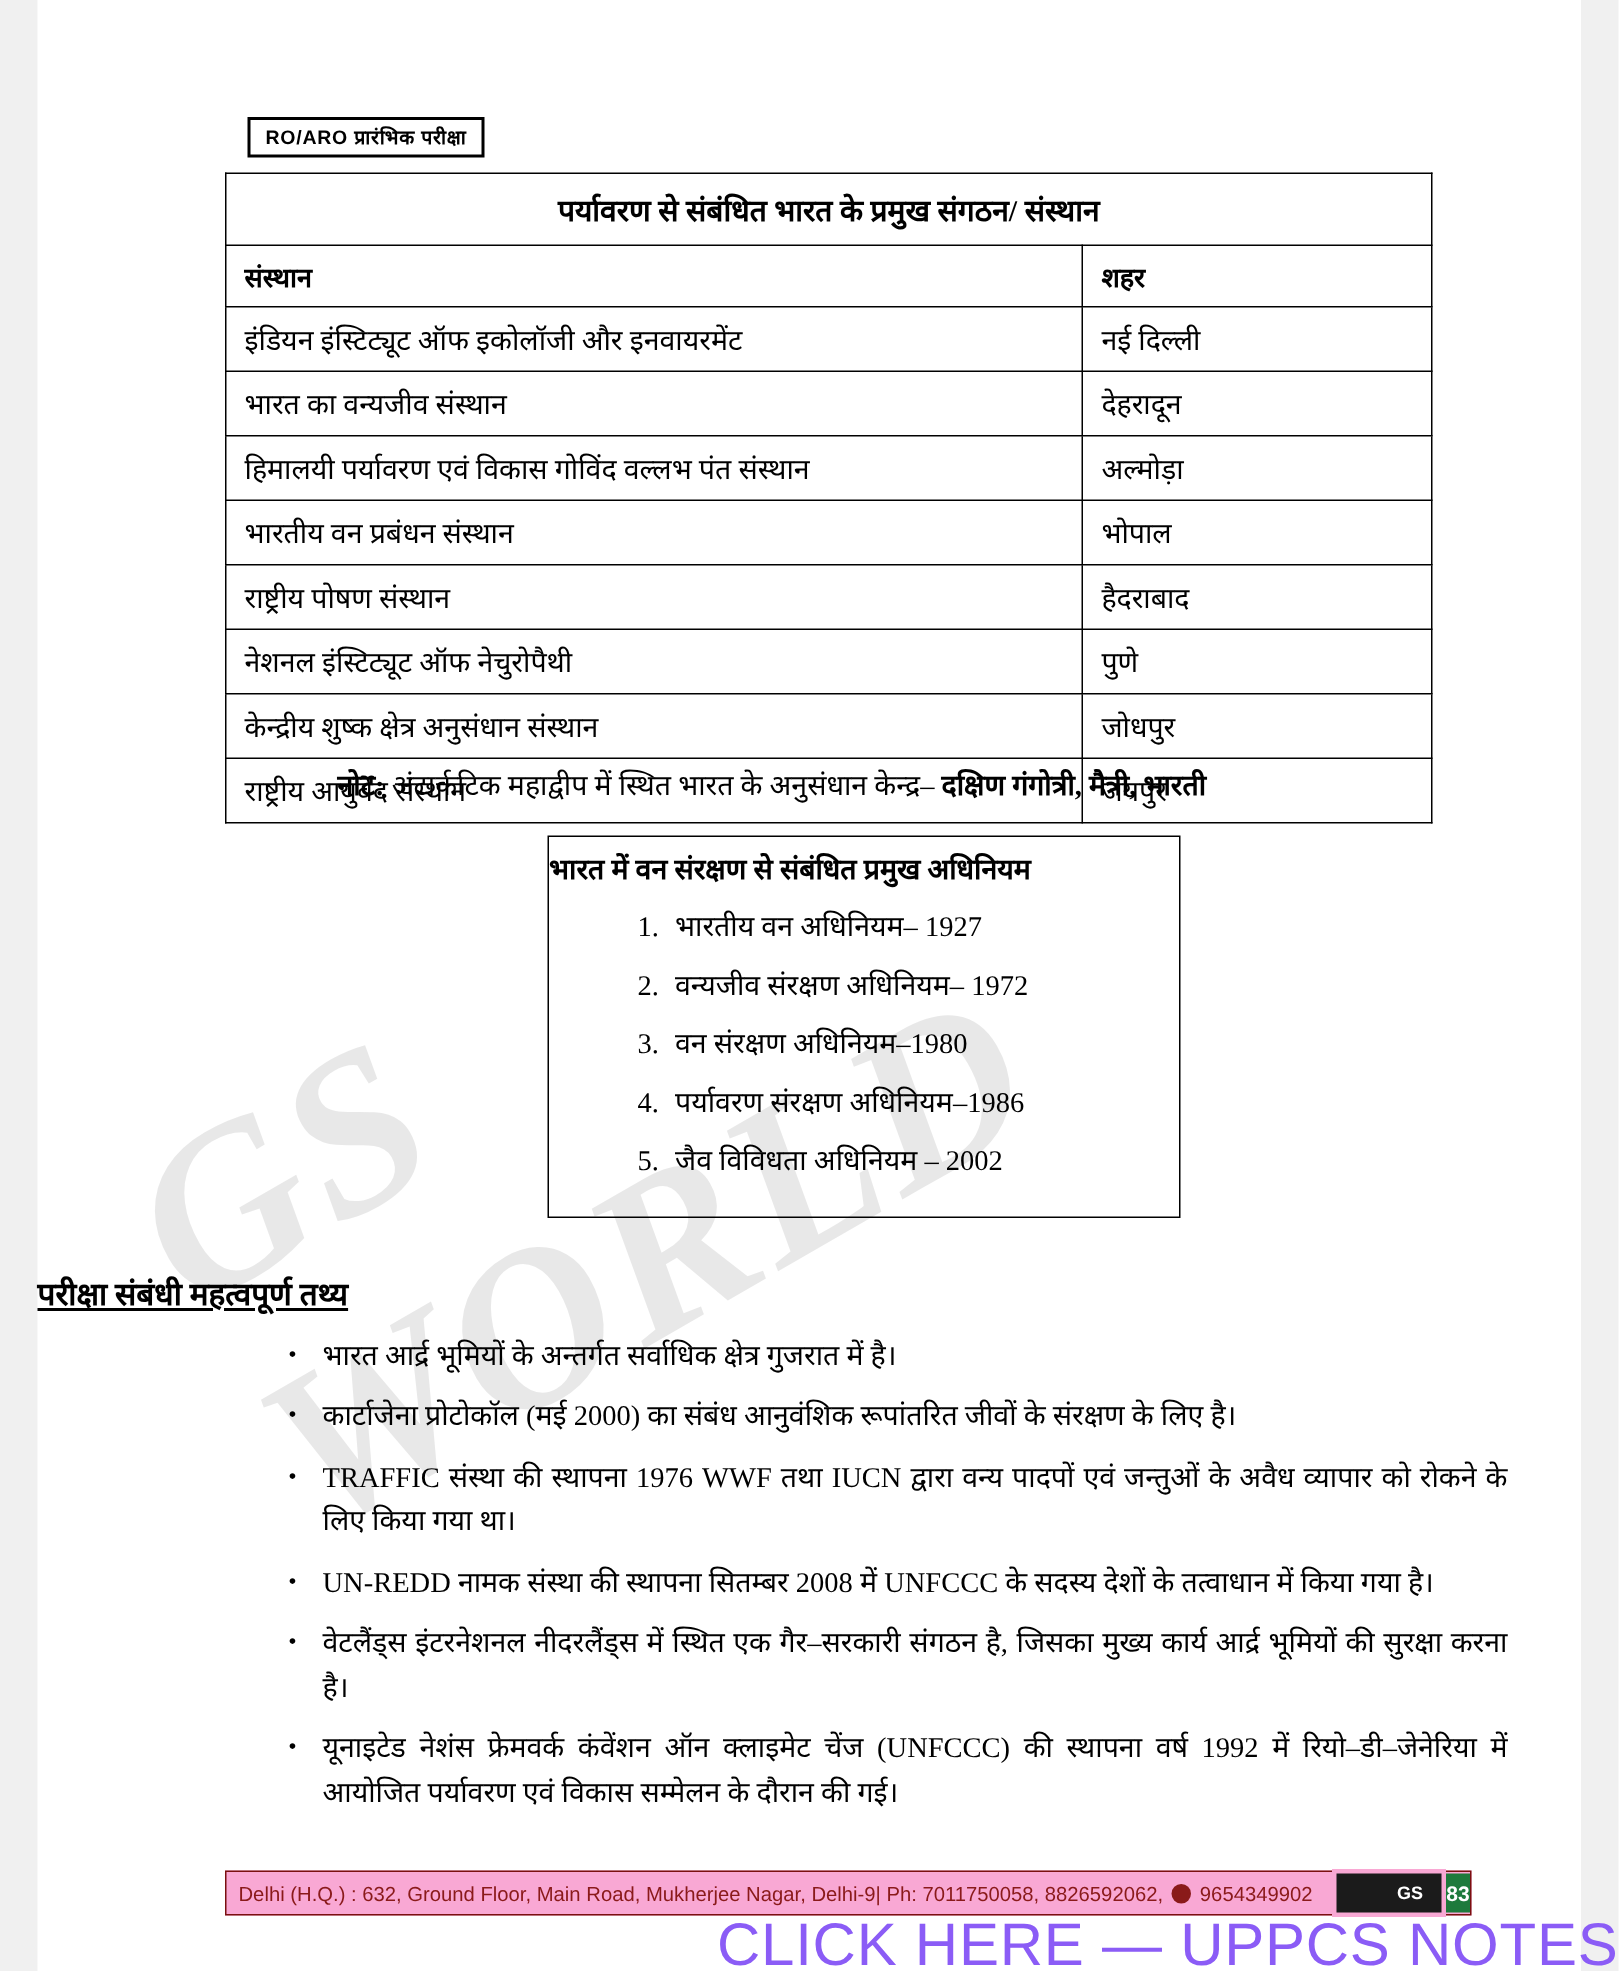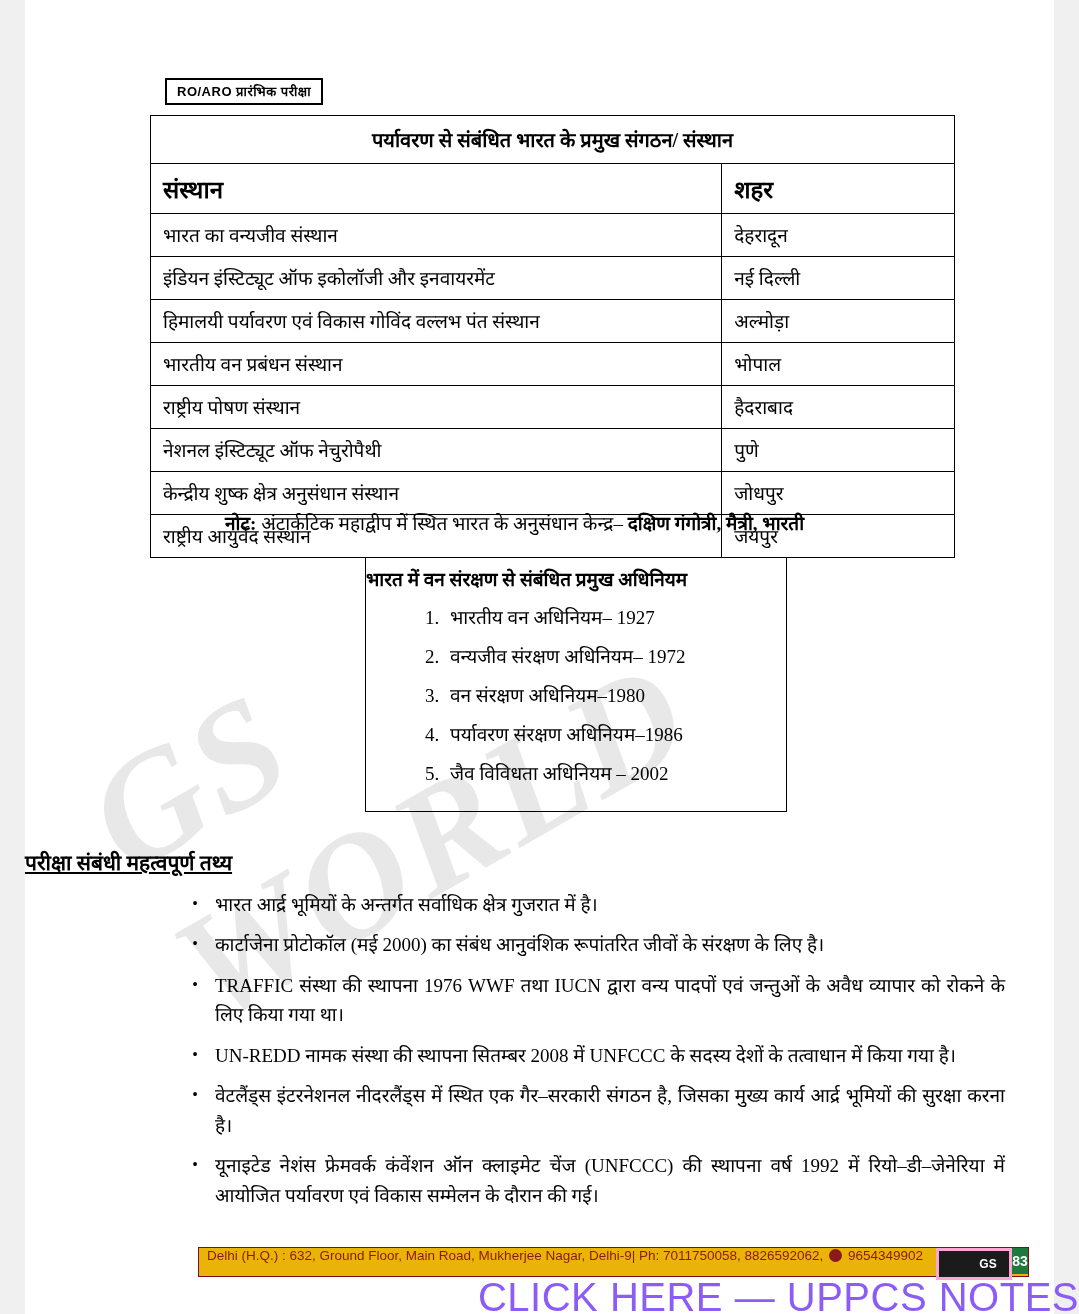--- a/index.html
+++ b/index.html
@@ -63,21 +63,21 @@
     font-family:"Liberation Serif", serif;
   }
   table.main-table td.title{
     text-align:center;
     font-weight:bold;
     font-size:20px;
     padding:10px 0;
   }
   table.main-table td.colhead{
     font-weight:bold;
-    font-size:24px;
+    font-size:18px;
   }
   .col-left{width:585px;}
   .col-right{width:220px;}
 
   .note{
     position:absolute;
     left:200px;top:510px;
     font-size:19px;
   }
   .note b{font-weight:bold;text-align:right;}
@@ -138,24 +138,23 @@
   .facts .text{flex:1;text-align:justify;}
   .facts b{font-weight:normal;}
 
   
   .footer{
     position:absolute;
     left:125px;top:1247px;
     width:829px;
     height:28px;
     border:1px solid #7a1010;
-    background:#eab308;
+    background:#f9a8d4;
     display:flex;
-    align-items:flex-start;
-    margin-left:48px;
+    align-items:center;
   }
   .footer-text{
     flex:1;
     font-family:"Liberation Sans", sans-serif;
     font-size:13.5px;
     color:#8a1a1a;
     padding-left:8px;
     white-space:nowrap;
   }
   .footer-logo{
@@ -211,26 +210,26 @@
     <table class="main-table">
       <tbody>
         <tr>
           <td class="title" colspan="2">पर्यावरण से संबंधित भारत के प्रमुख संगठन/ संस्थान</td>
         </tr>
         <tr>
           <td class="colhead col-left">संस्थान</td>
           <td class="colhead col-right">शहर</td>
         </tr>
         <tr>
+          <td class="col-left">इंडियन इंस्टिट्यूट ऑफ इकोलॉजी और इनवायरमेंट</td>
+          <td class="col-right">नई दिल्ली</td>
+        </tr>
+        <tr>
           <td class="col-left">भारत का वन्यजीव संस्थान</td>
           <td class="col-right">देहरादून</td>
-        </tr>
-        <tr>
-          <td class="col-left">इंडियन इंस्टिट्यूट ऑफ इकोलॉजी और इनवायरमेंट</td>
-          <td class="col-right">नई दिल्ली</td>
         </tr>
         <tr>
           <td class="col-left">हिमालयी पर्यावरण एवं विकास गोविंद वल्लभ पंत संस्थान</td>
           <td class="col-right">अल्मोड़ा</td>
         </tr>
         <tr>
           <td class="col-left">भारतीय वन प्रबंधन संस्थान</td>
           <td class="col-right">भोपाल</td>
         </tr>
         <tr>

